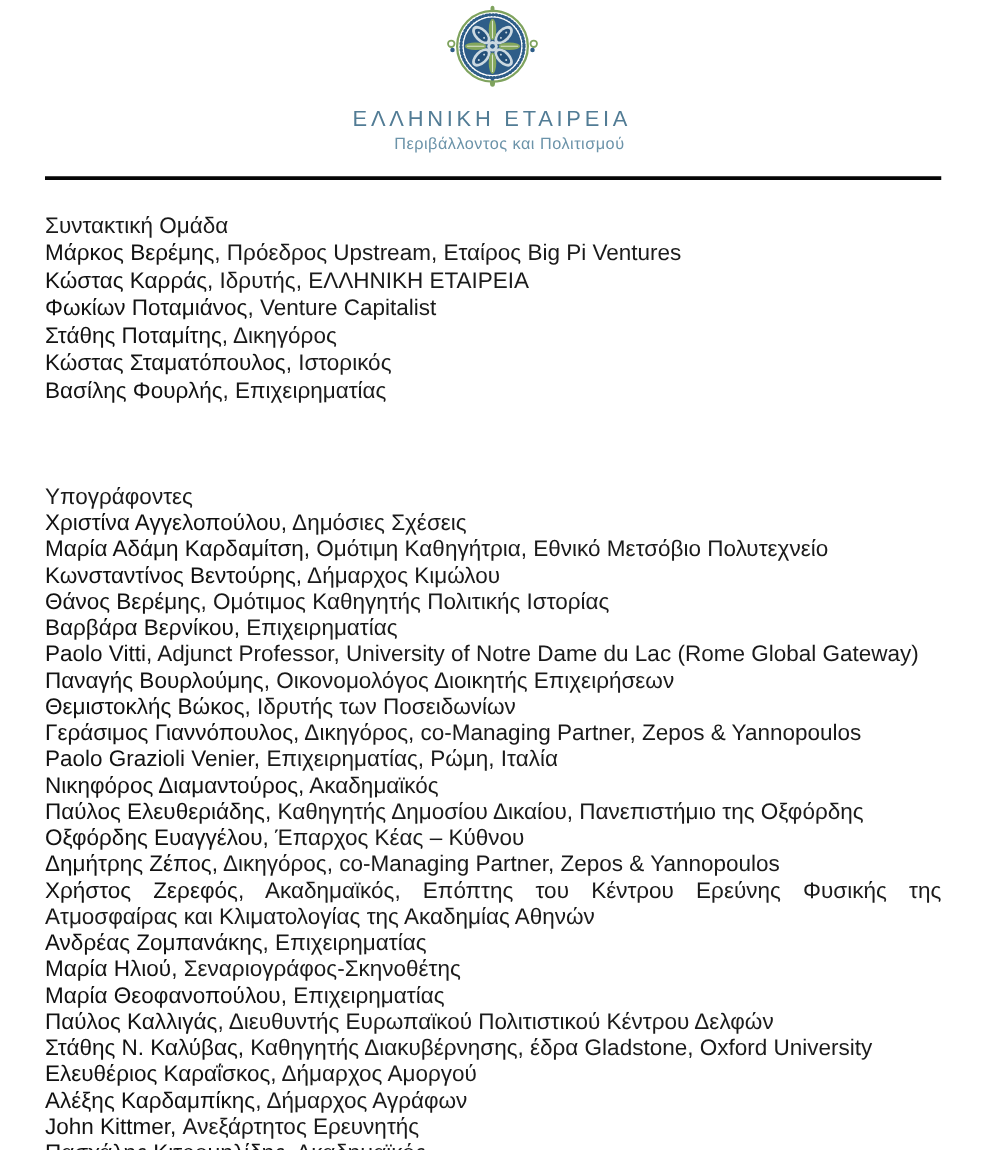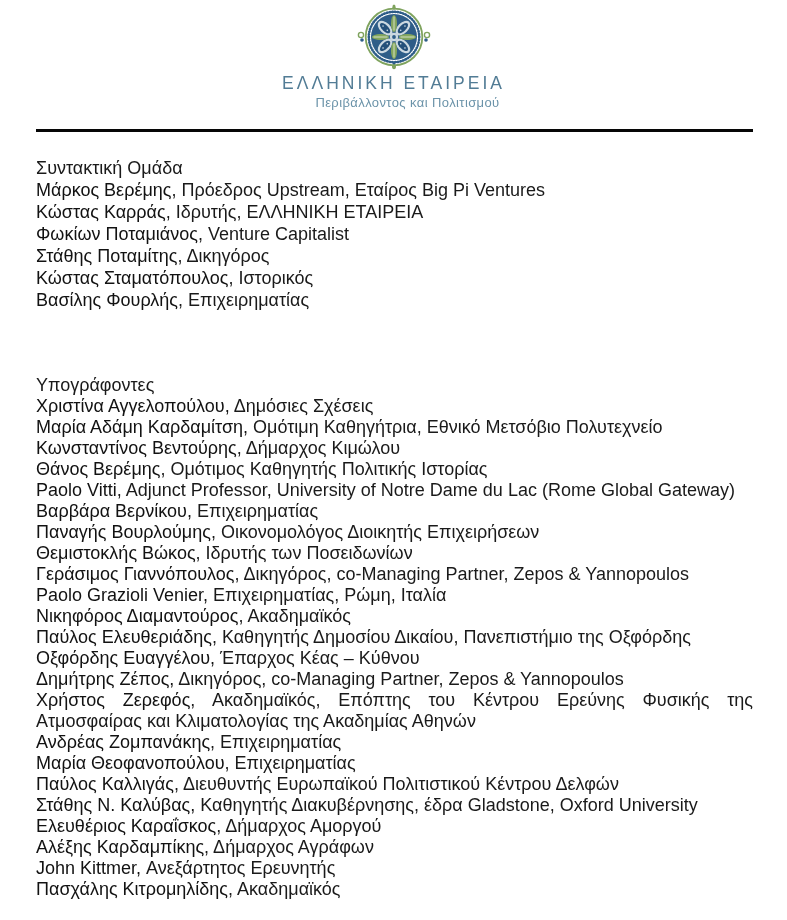--- a/index.html
+++ b/index.html
@@ -19,21 +19,21 @@
   }
   .logo-block {
     text-align: center;
     padding-top: 4px;
   }
   .emblem {
     display: block;
     margin: 0 auto;
   }
   .org-name {
-    margin-top: 3px;
+    margin-top: 15px;
     font-size: 17.5px;
     letter-spacing: 3px;
     color: #527c95;
     font-weight: 400;
   }
   .org-subtitle {
     margin-top: 1px;
     font-size: 13px;
     letter-spacing: 0.4px;
     color: #6b93a9;
@@ -165,24 +165,24 @@
       <p class="section-title">Υπογράφοντες</p>
       <div>
   <p class="entry"><span class="entry-name">Χριστίνα Αγγελοπούλου,</span><span class="entry-role"> Δημόσιες Σχέσεις</span></p>
 
   <p class="entry"><span class="entry-name">Μαρία Αδάμη Καρδαμίτση,</span><span class="entry-role"> Ομότιμη Καθηγήτρια, Εθνικό Μετσόβιο Πολυτεχνείο</span></p>
 
   <p class="entry"><span class="entry-name">Κωνσταντίνος Βεντούρης</span><span class="entry-role">, Δήμαρχος Κιμώλου</span></p>
 
   <p class="entry"><span class="entry-name">Θάνος Βερέμης</span><span class="entry-role">, Ομότιμος Καθηγητής Πολιτικής Ιστορίας</span></p>
 
+  <p class="entry"><span class="entry-name">Βαρβάρα Βερνίκου,</span><span class="entry-role"> Επιχειρηματίας</span></p>
+
   <p class="entry"><span class="entry-name">Paolo Vitti</span><span class="entry-role">, Adjunct Professor, University of Notre Dame du Lac (Rome Global Gateway)</span></p>
 
-  <p class="entry"><span class="entry-name">Βαρβάρα Βερνίκου,</span><span class="entry-role"> Επιχειρηματίας</span></p>
-
   <p class="entry"><span class="entry-name">Παναγής Βουρλούμης</span><span class="entry-role">, Οικονομολόγος Διοικητής Επιχειρήσεων</span></p>
 
   <p class="entry"><span class="entry-name">Θεμιστοκλής Βώκος</span><span class="entry-role">, Ιδρυτής των Ποσειδωνίων</span></p>
 
   <p class="entry"><span class="entry-name">Γεράσιμος Γιαννόπουλος</span><span class="entry-role">, Δικηγόρος, co-Managing Partner, Zepos &amp; Yannopoulos</span></p>
 
 
   <p class="entry"><span class="entry-name">Paolo Grazioli Venier,</span><span class="entry-role"> Επιχειρηματίας, Ρώμη, Ιταλία</span></p>
 
   <p class="entry"><span class="entry-name">Νικηφόρος Διαμαντούρος</span><span class="entry-role">, Ακαδημαϊκός</span></p>
@@ -190,20 +190,21 @@
   <p class="entry"><span class="entry-name">Παύλος Ελευθεριάδης</span><span class="entry-role">, Καθηγητής Δημοσίου Δικαίου, Πανεπιστήμιο της Οξφόρδης</span></p>
 
   <p class="entry"><span class="entry-name">Οξφόρδης Ευαγγέλου,</span><span class="entry-role"> Έπαρχος Κέας – Κύθνου</span></p>
 
   <p class="entry"><span class="entry-name">Δημήτρης Ζέπος,</span><span class="entry-role"> Δικηγόρος, co-Managing Partner, Zepos &amp; Yannopoulos</span></p>
 
   <p class="entry"><span class="entry-name">Χρήστος Ζερεφός</span><span class="entry-role">, Ακαδημαϊκός, Επόπτης του Κέντρου Ερεύνης Φυσικής της Ατμοσφαίρας και Κλιματολογίας της Ακαδημίας Αθηνών</span></p>
 
   <p class="entry"><span class="entry-name">Ανδρέας Ζομπανάκης</span><span class="entry-role">, Επιχειρηματίας</span></p>
 
+  <p class="entry"><span class="entry-name">Μαρία Ηλιού</span><span class="entry-role">, Σεναριογράφος-Σκηνοθέτης</span></p>
 
   <p class="entry"><span class="entry-name">Μαρία Θεοφανοπούλου</span><span class="entry-role">, Επιχειρηματίας</span></p>
 
   <p class="entry"><span class="entry-name">Παύλος Καλλιγάς</span><span class="entry-role">, Διευθυντής Ευρωπαϊκού Πολιτιστικού Κέντρου Δελφών</span></p>
 
   <p class="entry"><span class="entry-name">Στάθης Ν. Καλύβας,</span><span class="entry-role"> Καθηγητής Διακυβέρνησης, έδρα Gladstone, Oxford University</span></p>
 
   <p class="entry"><span class="entry-name">Ελευθέριος Καραΐσκος</span><span class="entry-role">, Δήμαρχος Αμοργού</span></p>
 
   <p class="entry"><span class="entry-name">Αλέξης Καρδαμπίκης</span><span class="entry-role">, Δήμαρχος Αγράφων</span></p>

